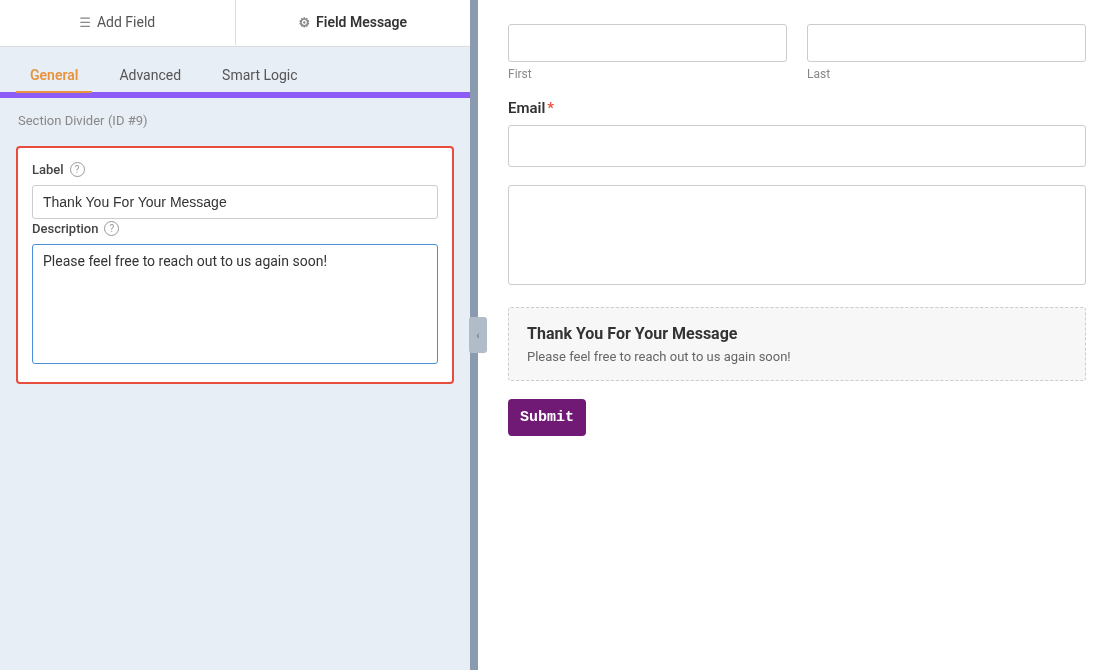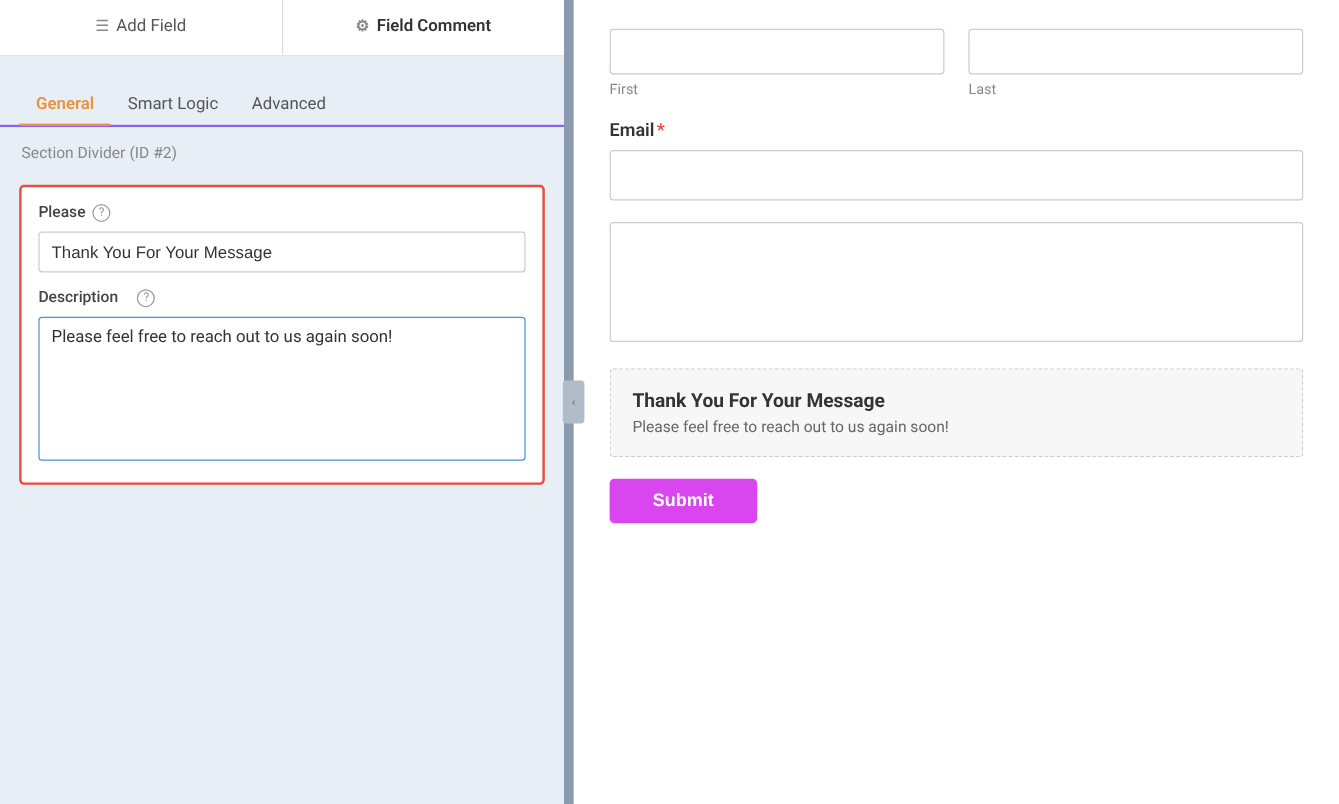--- a/index.html
+++ b/index.html
@@ -50,24 +50,24 @@
     }
 
     .tab-icon {
       font-size: 13px;
       color: #888;
     }
 
     
     .sub-tabs {
       display: flex;
-      padding: 24px 16px 0;
-      gap: 0;
+      padding: 12px 16px 0;
+      gap: 13px;
       background: #e8eef5;
-      border-bottom: 2px solid #8b5cf6;
+      border-bottom: 6px solid #8b5cf6;
     }
 
     .sub-tab {
       padding: 8px 14px;
       font-size: 14px;
       color: #555;
       cursor: pointer;
       border-bottom: 2px solid transparent;
       margin-bottom: -1px;
     }
@@ -149,22 +149,22 @@
       color: #333;
       resize: none;
       height: 120px;
       outline: none;
       font-family: inherit;
     }
 
     .description-row {
       display: flex;
       align-items: center;
-      gap: 16px;
-      margin-top: 14px;
+      gap: 6px;
+      margin-top: 2px;
       margin-bottom: 8px;
     }
 
     .divider {
       width: 8px;
       background: #8a9bb0;
       position: relative;
       display: flex;
       align-items: center;
       justify-content: center;
@@ -266,69 +266,70 @@
       color: #333;
       margin-bottom: 6px;
     }
 
     .section-divider-desc {
       font-size: 13px;
       color: #666;
     }
 
     .submit-btn {
-      background: #d946ef;
+      background: #701a75;
       color: #fff;
       border: none;
-      padding: 10px 36px;
+      padding: 10px 12px;
       font-size: 15px;
       font-weight: 600;
       border-radius: 4px;
       cursor: pointer;
+      font-family: Liberation Mono, monospace;
     }
   </style>
 </head>
 <body>
 
 <div class="left-panel">
 
   <div class="tabs-header">
     <div class="tab-item">
       <span class="tab-icon">☰</span>
       <span>Add Field</span>
     </div>
     <div class="tab-item active">
       <span class="tab-icon">⚙</span>
-      <span>Field Comment</span>
+      <span>Field Message</span>
     </div>
   </div>
 
   <div class="sub-tabs">
     <div class="sub-tab active">
       <span>General</span>
     </div>
     <div class="sub-tab">
+      <span>Advanced</span>
+    </div>
+    <div class="sub-tab">
       <span>Smart Logic</span>
-    </div>
-    <div class="sub-tab">
-      <span>Advanced</span>
     </div>
   </div>
 
   <div class="section-title">
     <span>Section Divider</span>
-    <span>(ID #2)</span>
+    <span>(ID #9)</span>
   </div>
 
   <div class="field-options-body">
     <div class="field-box">
 
       
       <div class="field-label-row">
-        <span class="field-label-text">Please</span>
+        <span class="field-label-text">Label</span>
         <span class="help-icon">?</span>
       </div>
       <input class="field-input" type="text" value="Thank You For Your Message" style="">
 
       
       <div class="description-row">
         <span class="field-label-text">Description</span>
         <span class="help-icon">?</span>
       </div>
       <textarea class="field-textarea" style="">Please feel free to reach out to us again soon!</textarea>

